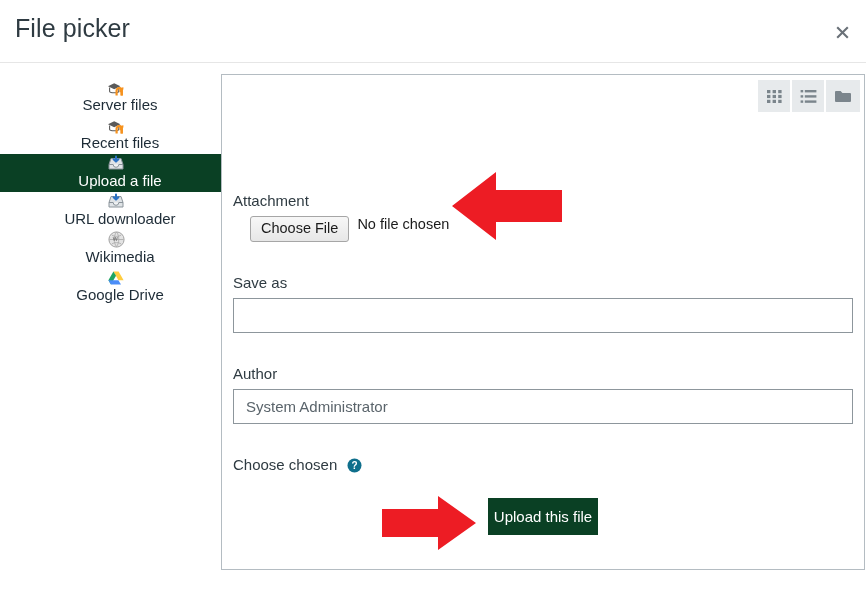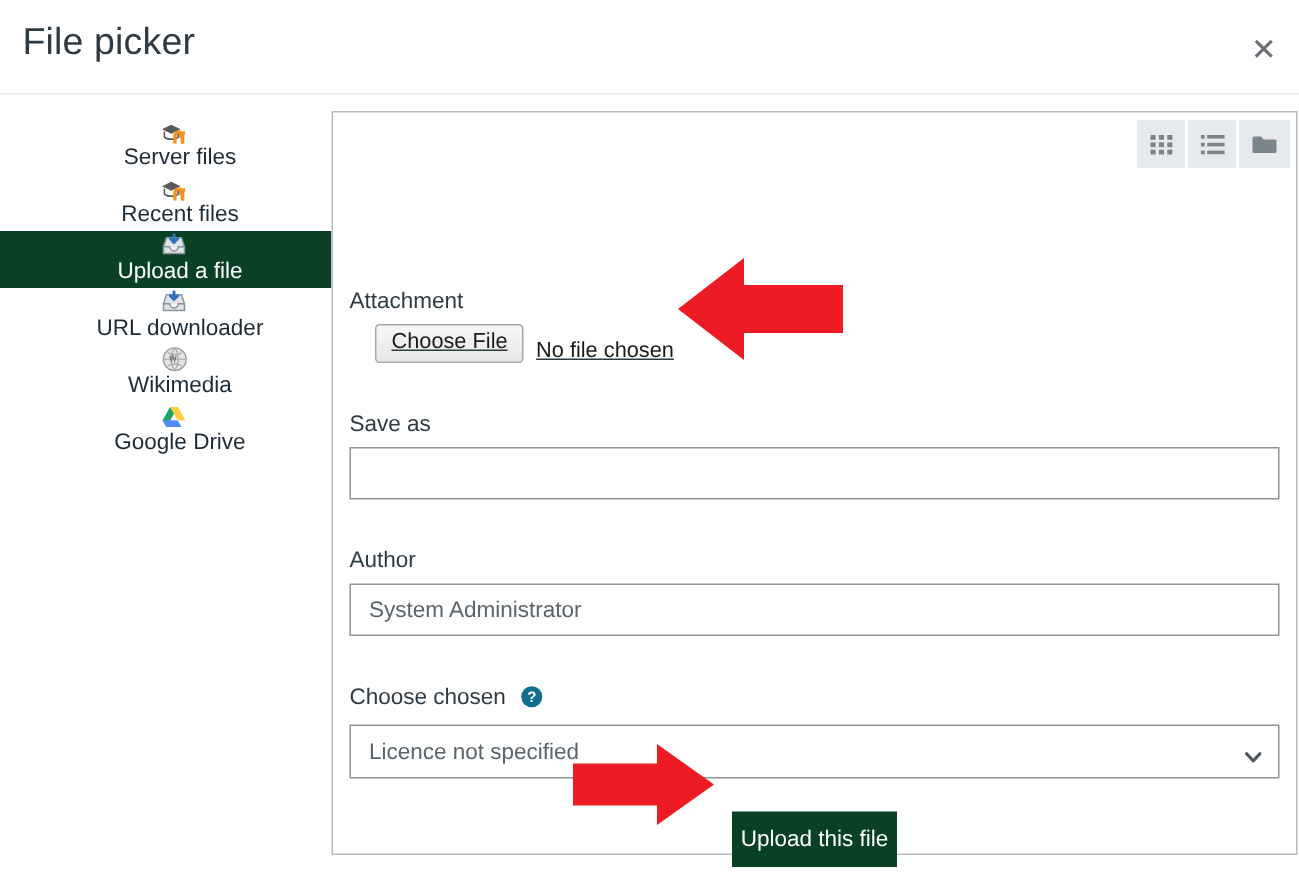--- a/index.html
+++ b/index.html
@@ -108,24 +108,23 @@
     font-size: 15px;
     color: #2f3b42;
     margin-bottom: 7px;
     display: block;
   }
   .field-block { margin-bottom: 18px; margin-top: 32px; }
 
   
   .file-row {
     display: flex;
-    align-items: flex-end;
+    align-items: flex-start;
     padding-left: 17px;
     height: 26px;
-    text-decoration: underline;
   }
   .choose-file-btn {
     font-family: "Liberation Sans", sans-serif;
     font-size: 14.5px;
     color: #1b1b1b;
     background: linear-gradient(#f7f7f7, #e7e7e7);
     border: 1px solid #a6a6a6;
     border-radius: 3px;
     padding: 3px 10px 4px 10px;
     cursor: pointer;
@@ -363,30 +362,20 @@
     <div class="field-block">
       <span class="field-label">
         <span>Choose chosen</span>
         <span class="help-icon">
           <svg width="15" height="15" viewBox="0 0 15 15">
             <circle cx="7.5" cy="7.5" r="7" fill="#0f6f8c"></circle>
             <text x="7.5" y="11.1" text-anchor="middle" font-family="Liberation Sans, sans-serif" font-size="10" font-weight="bold" fill="#ffffff">?</text>
           </svg>
         </span>
       </span>
-      <div class="select-wrap">
-        <select class="licence-select">
-          <option>Licence not specified</option>
-        </select>
-        <span class="select-chevron">
-          <svg width="11" height="8" viewBox="0 0 11 8">
-            <path d="M1 1.4 L5.5 6.2 L10 1.4" fill="none" stroke="#4f5a61" stroke-width="2.1" stroke-linecap="round" stroke-linejoin="round"></path>
-          </svg>
-        </span>
-      </div>
     </div>
 
     <div class="upload-row">
       <button class="upload-btn">Upload this file</button>
     </div>
 
   </div>
 </div>
 
 <div class="arrow arrow-choose-file">

